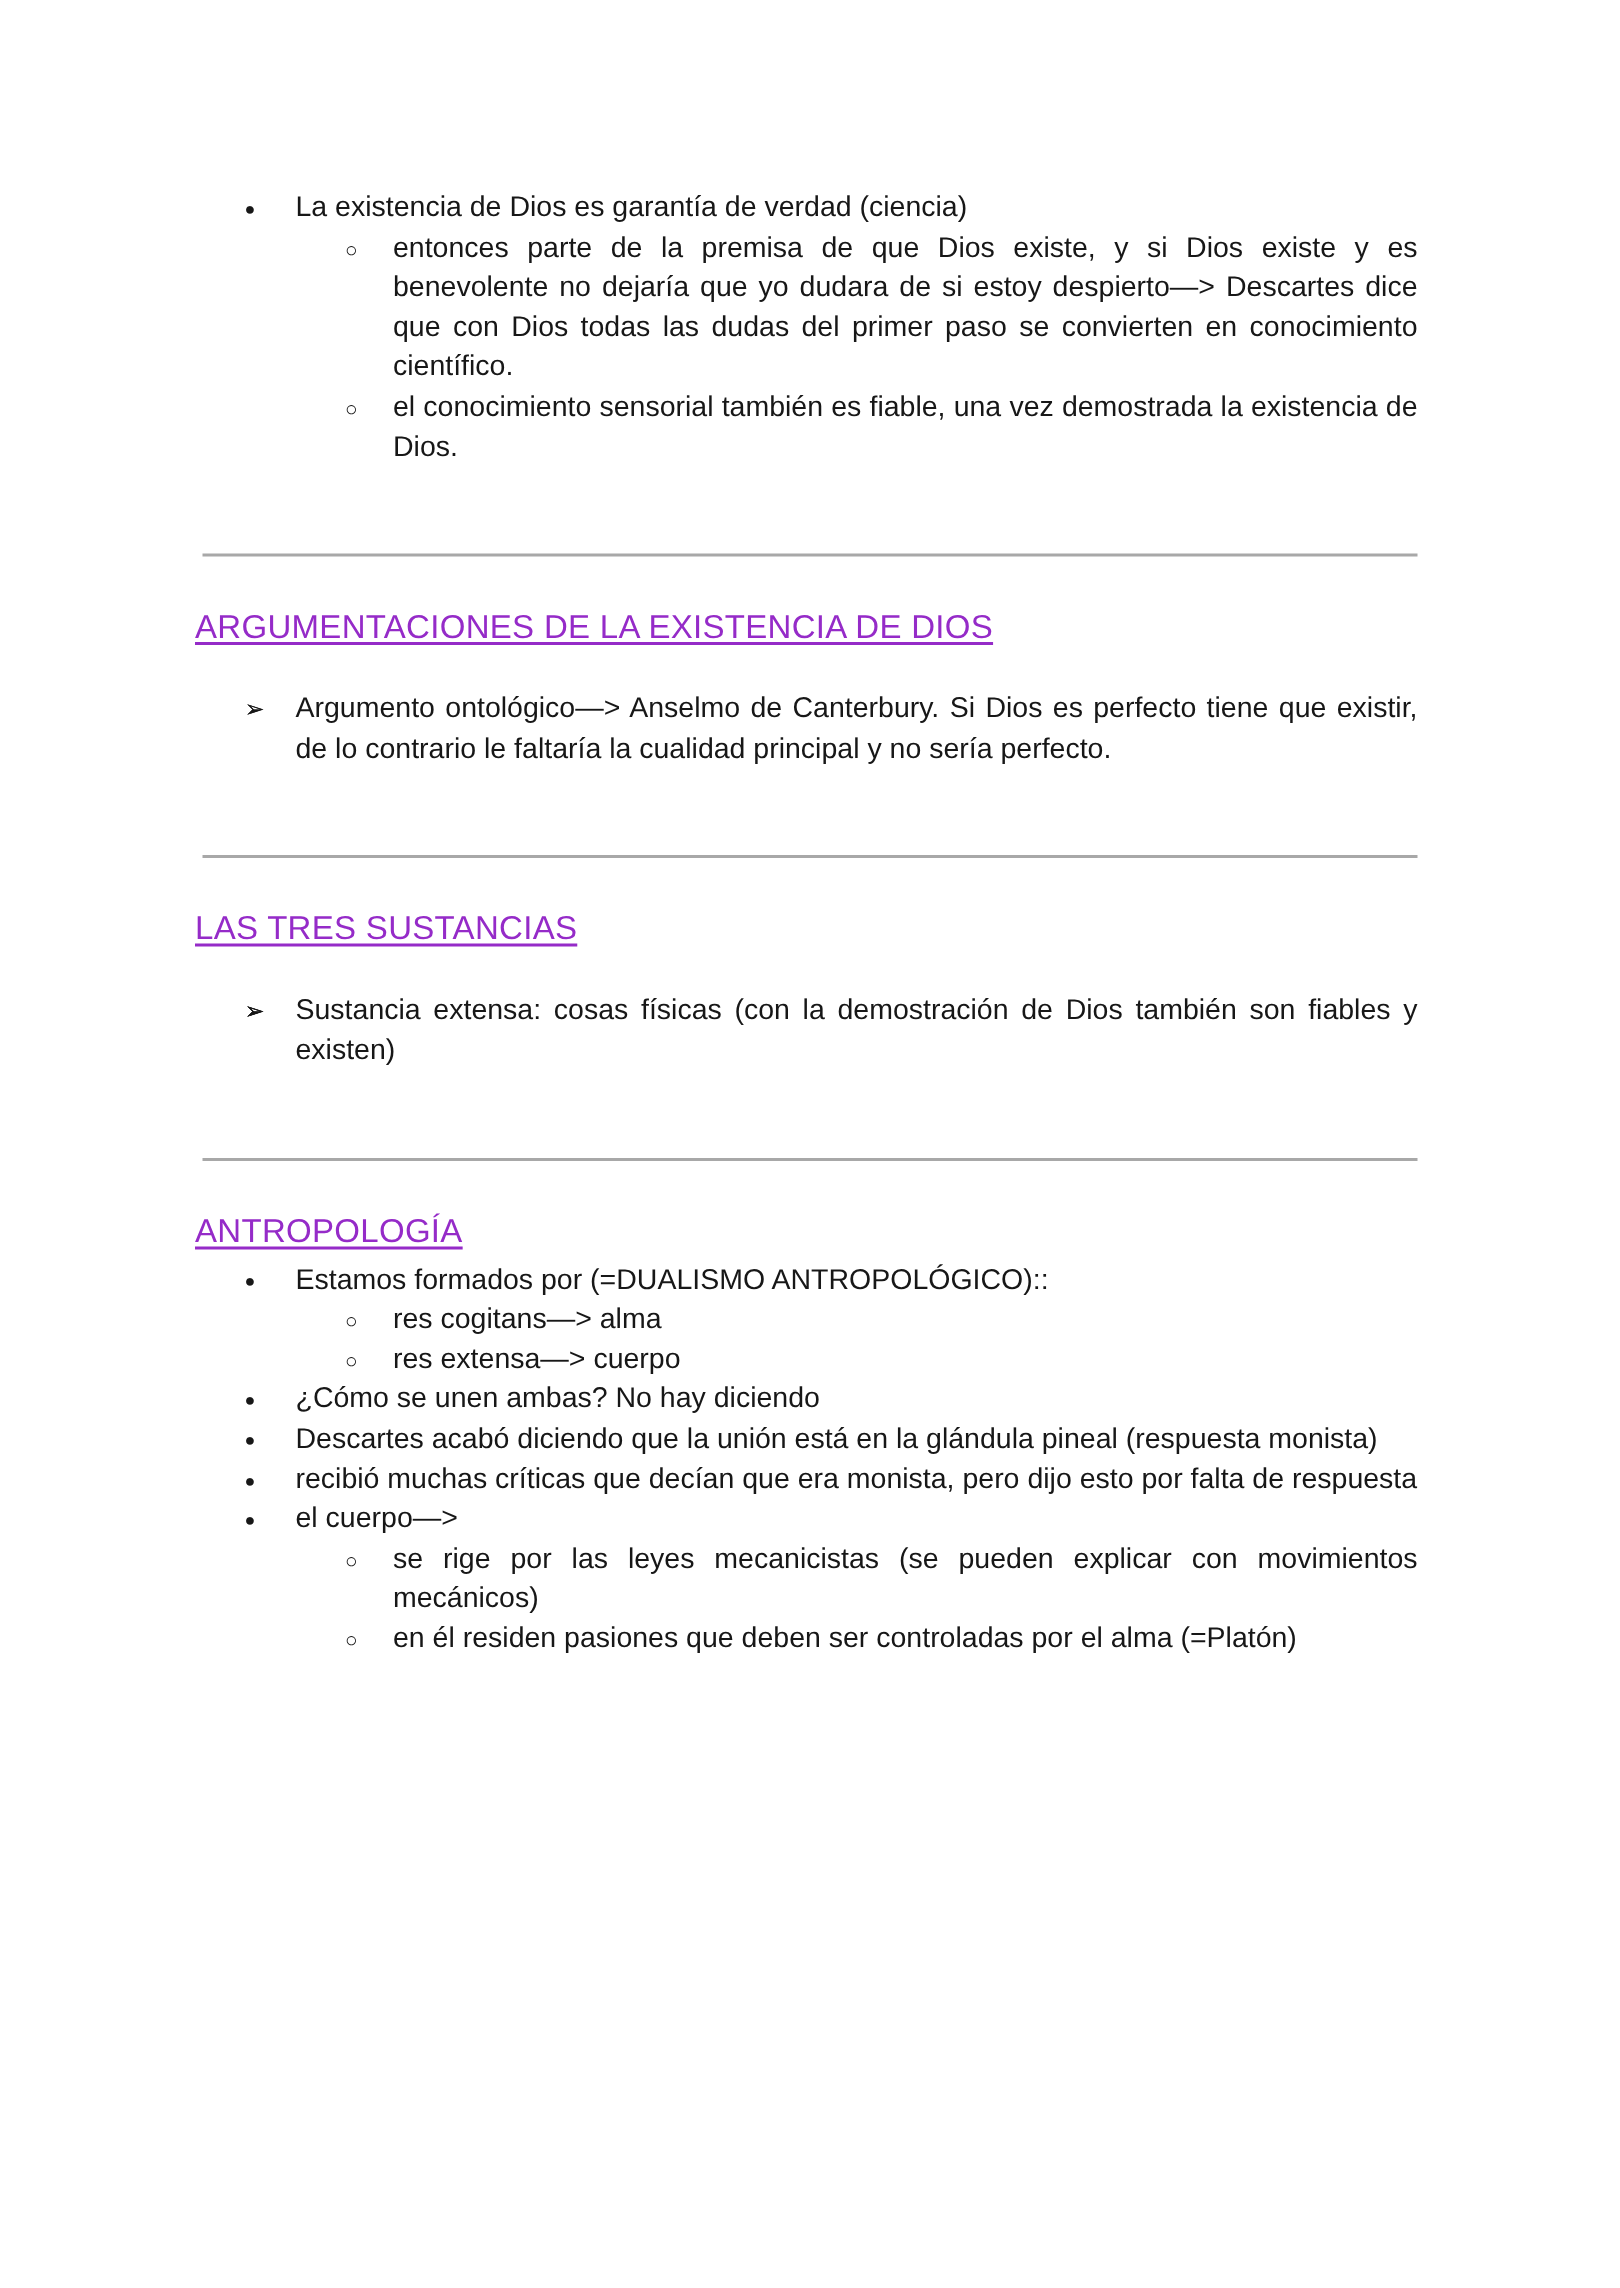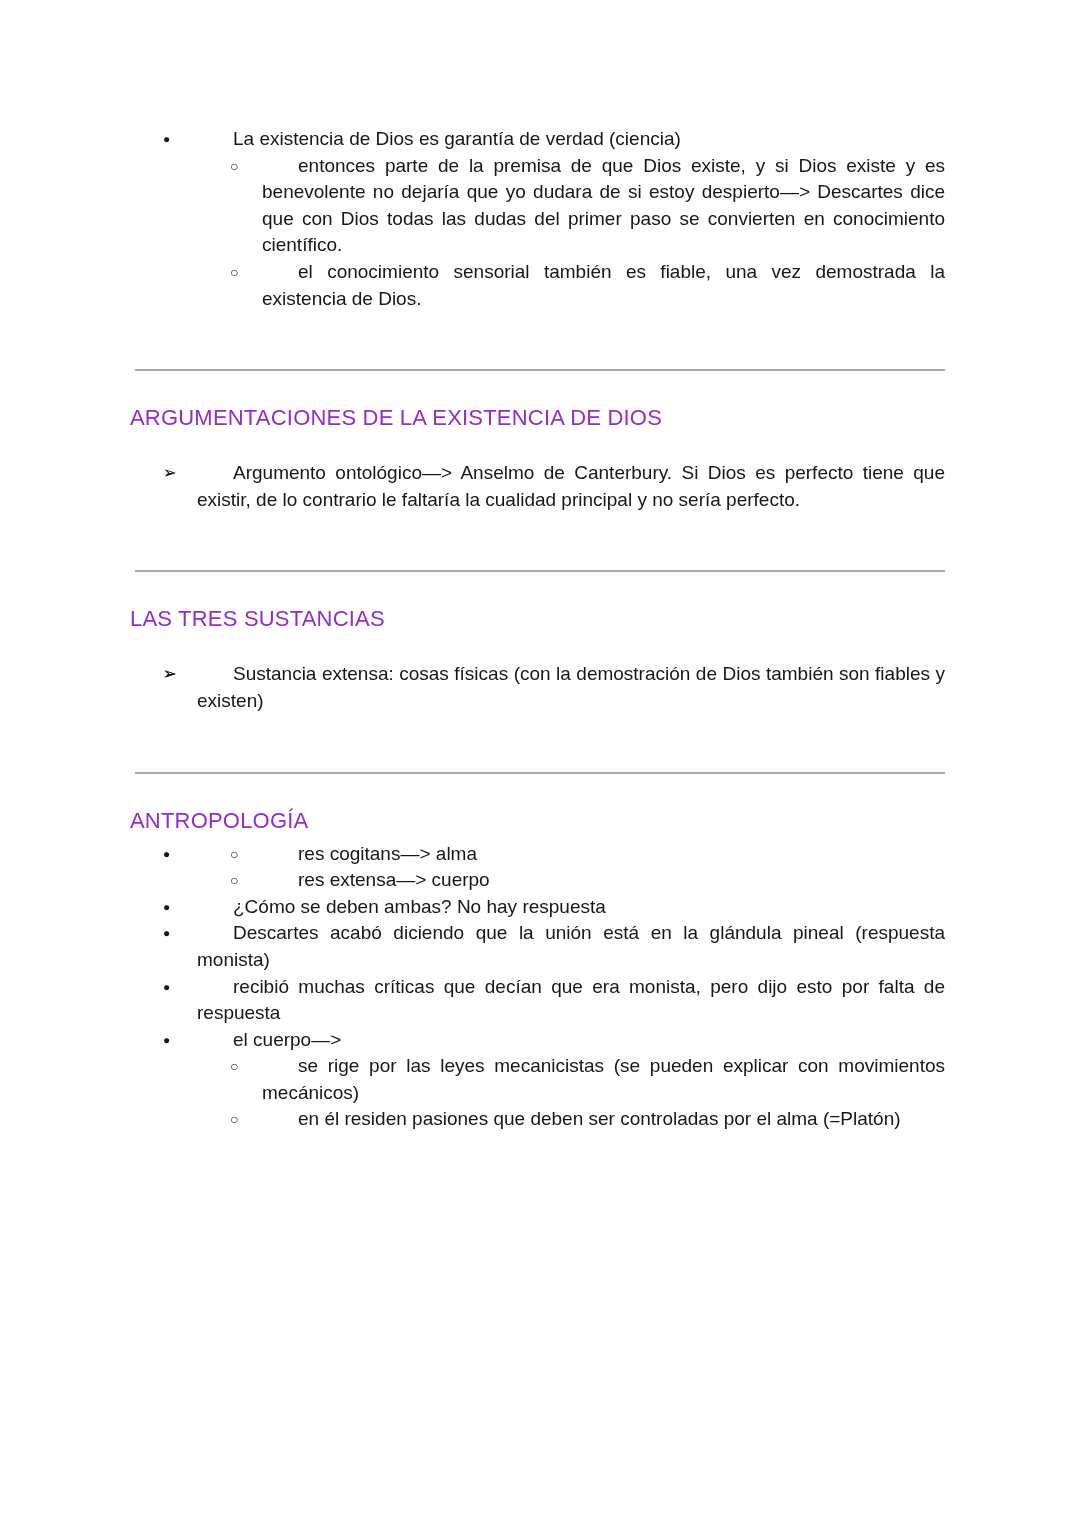--- a/index.html
+++ b/index.html
@@ -27,25 +27,26 @@
   }
   .marker{
     position:absolute;
     left:33px;
     top:0;
     color:#171717;
   }
   .m-dot{font-size:12px;}
   .m-circle{font-size:14px;}
   .m-arrow{font-size:16px;font-family:"DejaVu Sans", sans-serif;}
-  .txt{display:inline;margin-left:36px;}
+  .txt{display:inline;}
   .heading{
     font-size:22px;
     font-weight:400;
     color:#952bc8;
+    text-decoration:underline;
     text-underline-offset:3px;
     margin:0 0 28px 0;
     letter-spacing:0.2px;
     line-height:28px;
   }
   .divider{
     border:0;
     border-top:2px solid #a8a8a8;
     width:810px;
     margin:57px 0 33px 5px;
@@ -107,34 +108,35 @@
     </ul>
   </section>
 
   <hr class="divider">
 
   <section class="sec-anthro">
     <h2 class="heading">ANTROPOLOGÍA</h2>
     <ul>
       <li class="item">
         <span class="marker m-dot">●</span>
+        <span class="txt">Estamos formados por (=DUALISMO ANTROPOLÓGICO)::</span>
         <ul class="sub">
           <li class="item">
             <span class="marker m-circle">○</span>
             <span class="txt">res cogitans—&gt; alma</span>
           </li>
           <li class="item">
             <span class="marker m-circle">○</span>
             <span class="txt">res extensa—&gt; cuerpo</span>
           </li>
         </ul>
       </li>
       <li class="item">
         <span class="marker m-dot">●</span>
-        <span class="txt">¿Cómo se deben ambas? No hay respuesta</span>
+        <span class="txt">¿Cómo se unen ambas? No hay diciendo</span>
       </li>
       <li class="item">
         <span class="marker m-dot">●</span>
         <span class="txt">Descartes acabó diciendo que la unión está en la glándula pineal (respuesta monista)</span>
       </li>
       <li class="item">
         <span class="marker m-dot">●</span>
         <span class="txt">recibió muchas críticas que decían que era monista, pero dijo esto por falta de respuesta</span>
       </li>
       <li class="item">

